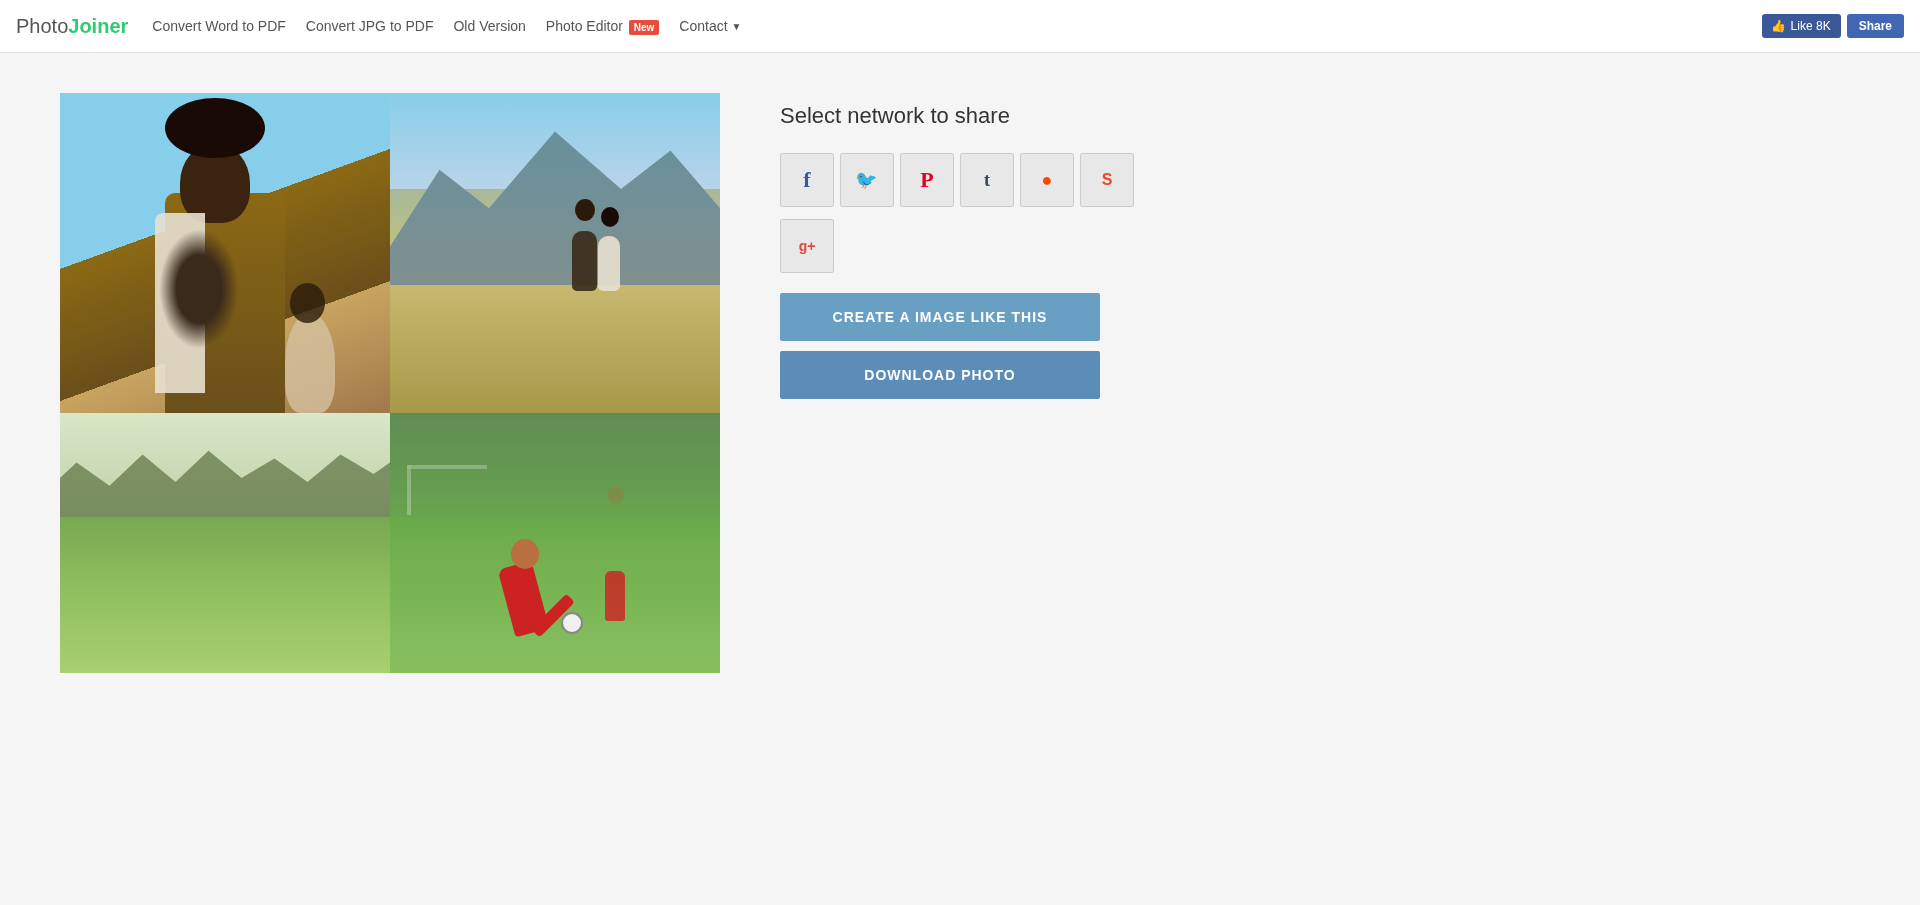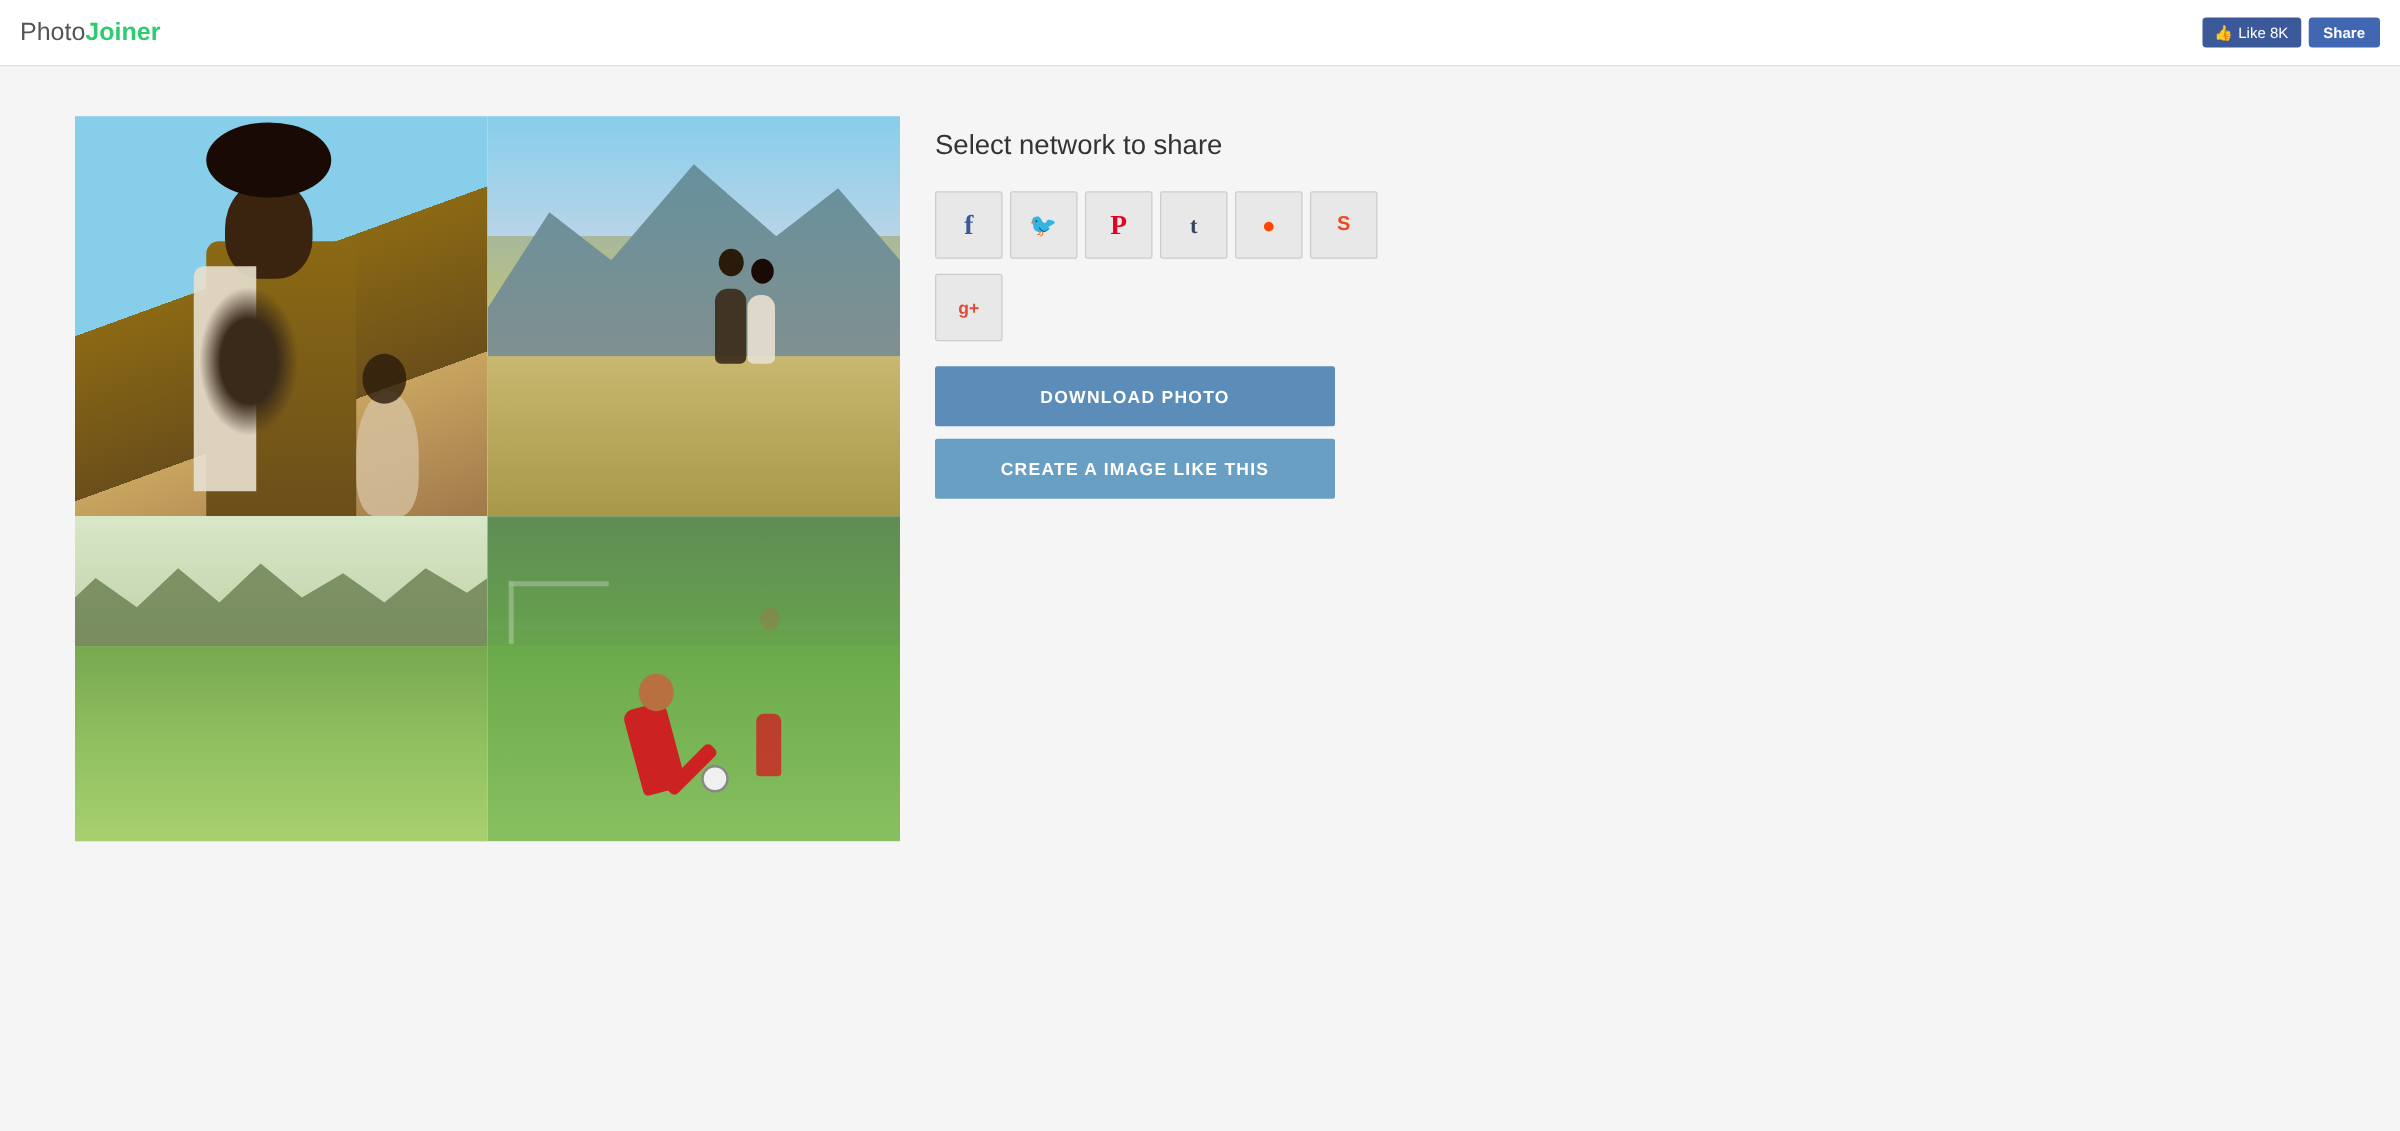--- a/index.html
+++ b/index.html
@@ -79,21 +79,21 @@
       padding: 5px 12px;
       font-size: 12px;
       cursor: pointer;
       font-weight: 600;
     }
 
     
     .main-content {
       display: flex;
       padding: 40px 60px;
-      gap: 28px;
+      gap: 60px;
       align-items: flex-start;
     }
 
     
     .photo-grid {
       display: grid;
       grid-template-columns: 1fr 1fr;
       grid-template-rows: 320px 260px;
       width: 660px;
       gap: 0;
@@ -187,20 +187,33 @@
     ::-webkit-scrollbar-track { background: #f1f1f1; }
     ::-webkit-scrollbar-thumb { background: #ccc; }
   </style>
 </head>
 <body>
 
 <nav class="navbar">
   <a class="brand" href="#">
     <span class="photo">Photo</span><span class="joiner">Joiner</span>
   </a>
+  <div class="nav-links">
+    <a href="#">Convert Word to PDF</a>
+    <a href="#">Convert JPG to PDF</a>
+    <a href="#">Old Version</a>
+    <a href="#">
+      <span>Photo Editor</span>
+      <span class="badge-new">New</span>
+    </a>
+    <a href="#" class="nav-contact">
+      <span>Contact</span>
+      <span style="font-size:10px;">▼</span>
+    </a>
+  </div>
   <div class="nav-right">
     <button class="fb-like-btn">
       <span>👍</span>
       <span>Like 8K</span>
     </button>
     <button class="fb-share-btn">Share</button>
   </div>
 </nav>
 
 <div class="main-content">
@@ -310,16 +323,16 @@
         <span style="font-weight:900;font-size:16px;">S</span>
       </button>
     </div>
     <div style="margin-top:-18px;margin-bottom:20px;">
 
       <button class="social-btn google" title="Google+">
         <span style="font-weight:700;font-size:14px;">g+</span>
       </button>
     </div>
 
+    <button class="action-btn create-btn">CREATE A IMAGE LIKE THIS</button>
     <button class="action-btn download-btn">DOWNLOAD PHOTO</button>
-    <button class="action-btn create-btn">CREATE A IMAGE LIKE THIS</button>
   </div>
 </div>
 
 </body></html>

